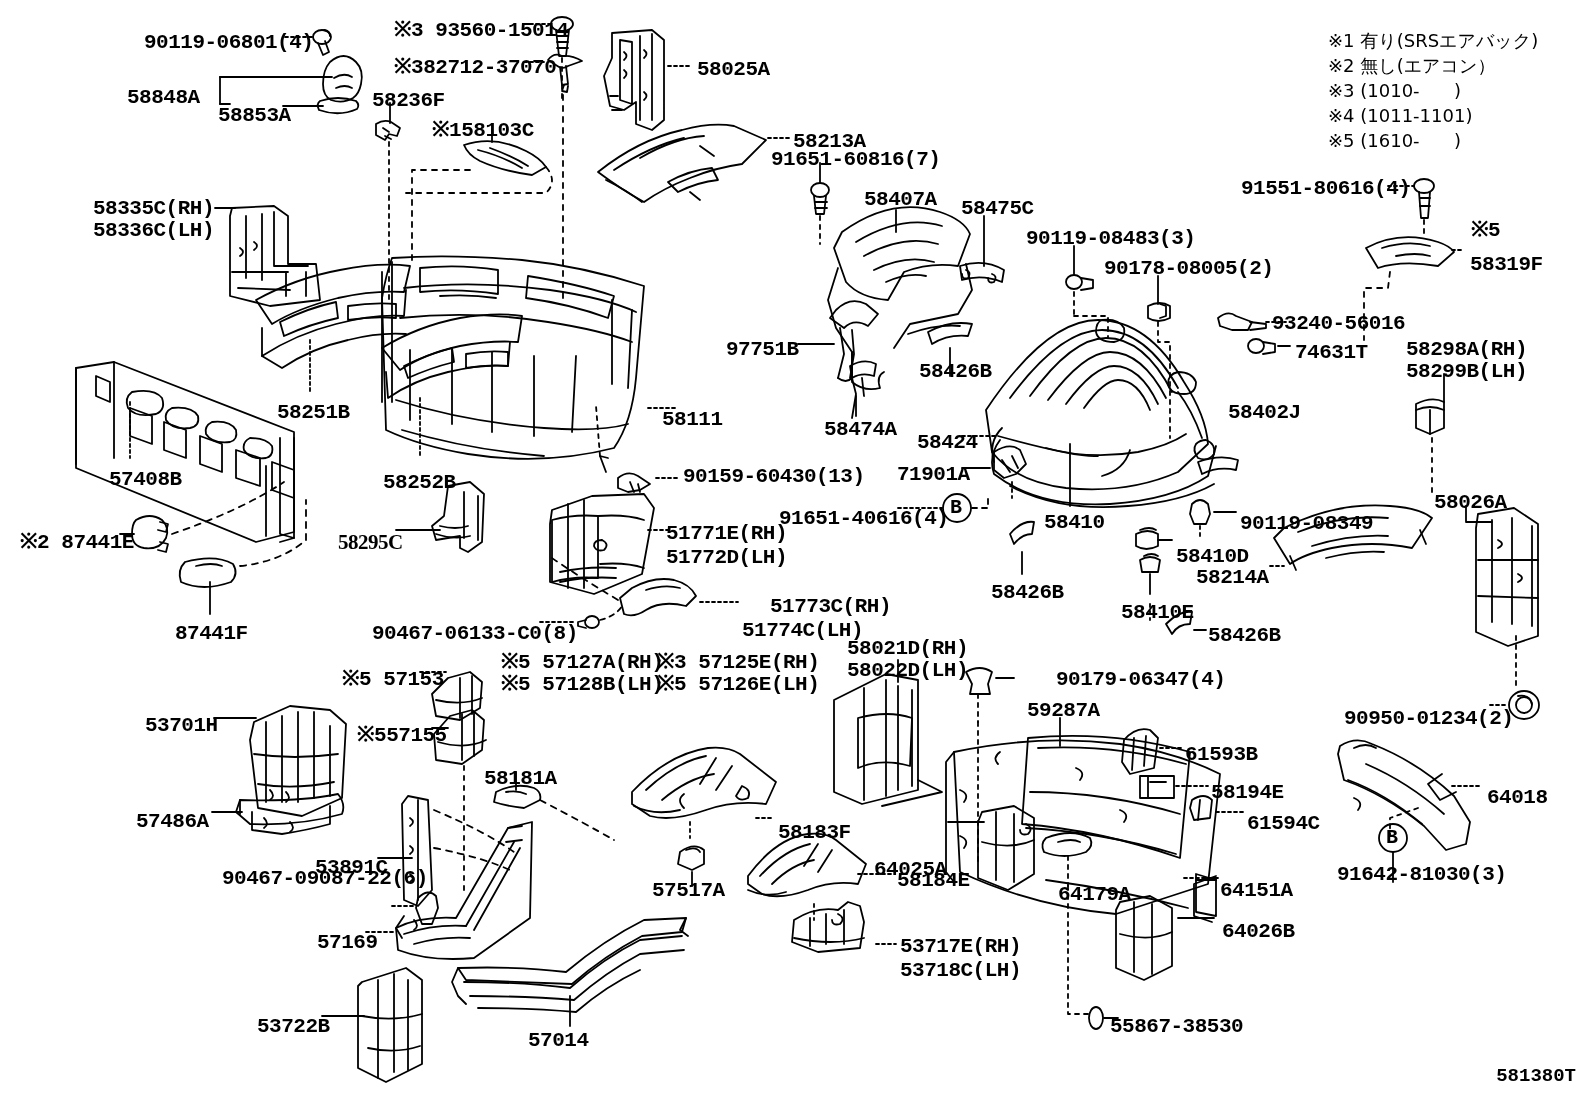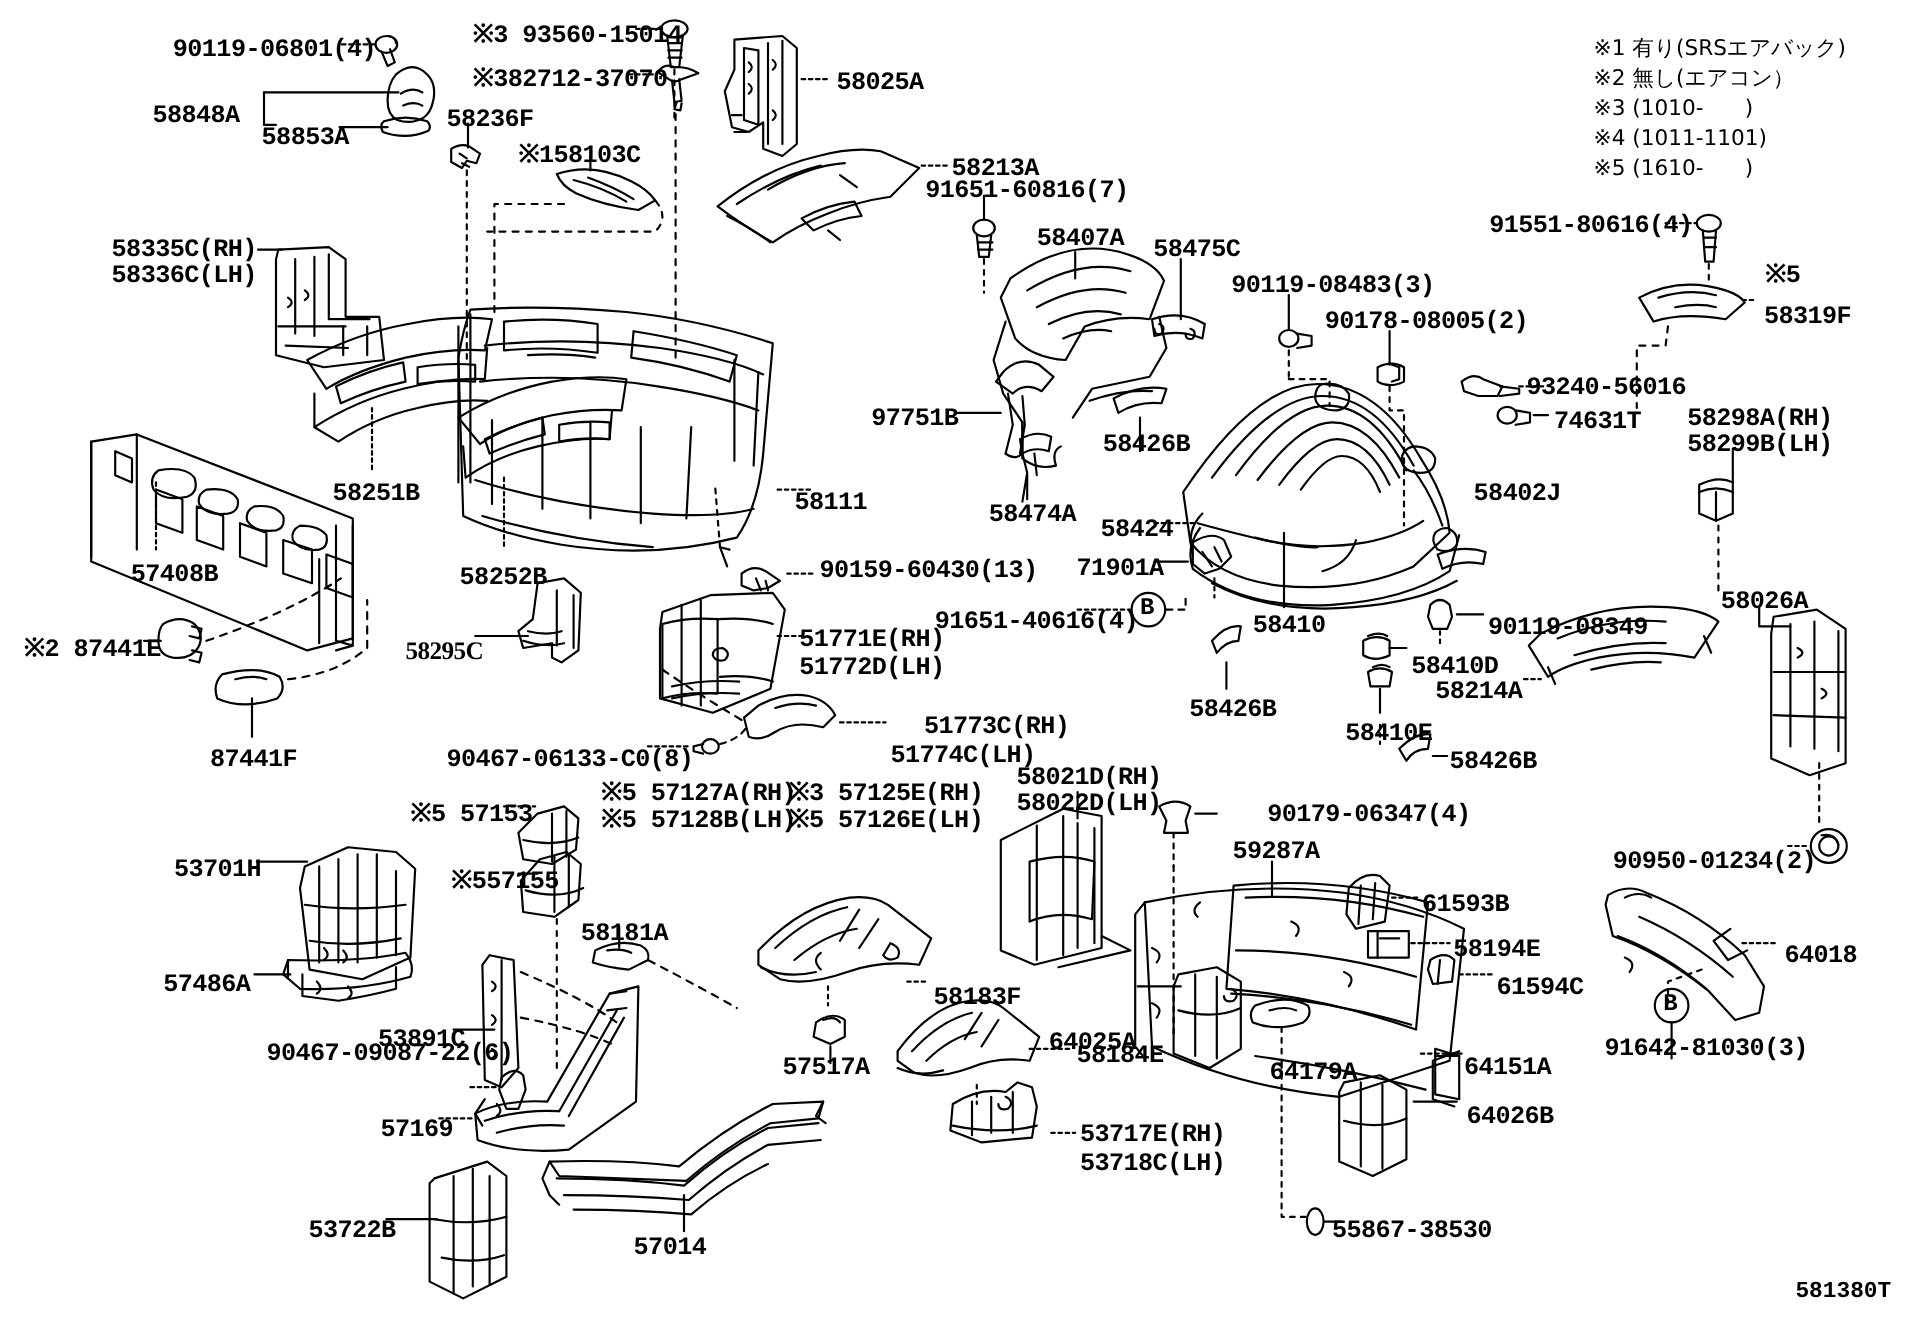--- a/index.html
+++ b/index.html
@@ -714,21 +714,21 @@
       <div class="lbl" style="left: 1208px; top: 623px;">58426B</div>
       <div class="lbl" style="left: 847px; top: 636px;">58021D(RH)</div>
       <div class="lbl" style="left: 847px; top: 658px;">58022D(LH)</div>
       <div class="lbl" style="left: 501px; top: 650px;">※5 57127A(RH)</div>
       <div class="lbl" style="left: 501px; top: 672px;">※5 57128B(LH)</div>
       <div class="lbl" style="left: 657px; top: 650px;">※3 57125E(RH)</div>
       <div class="lbl" style="left: 657px; top: 672px;">※5 57126E(LH)</div>
       <div class="lbl" style="left: 342px; top: 667px;">※5 57153</div>
       <div class="lbl" style="left: 1026px; top: 667px; margin-left: 30px;">90179-06347(4)</div>
       <div class="lbl" style="left: 1027px; top: 698px;">59287A</div>
-      <div class="lbl" style="left: 357px; top: 723px; margin-left: 19px;">※557155</div>
+      <div class="lbl" style="left: 357px; top: 723px;">※557155</div>
       <div class="lbl" style="left: 145px; top: 713px;">53701H</div>
       <div class="lbl" style="left: 1185px; top: 742px;">61593B</div>
       <div class="lbl" style="left: 484px; top: 766px;">58181A</div>
       <div class="lbl" style="left: 1211px; top: 780px;">58194E</div>
       <div class="lbl" style="left: 1247px; top: 811px;">61594C</div>
       <div class="lbl" style="left: 1487px; top: 785px;">64018</div>
       <div class="lbl" style="left: 1344px; top: 706px;">90950-01234(2)</div>
       <div class="lbl" style="left: 136px; top: 809px;">57486A</div>
       <div class="lbl" style="left: 778px; top: 820px;">58183F</div>
       <div class="lbl" style="left: 874px; top: 825px; margin-top: 32px;">64025A</div>

